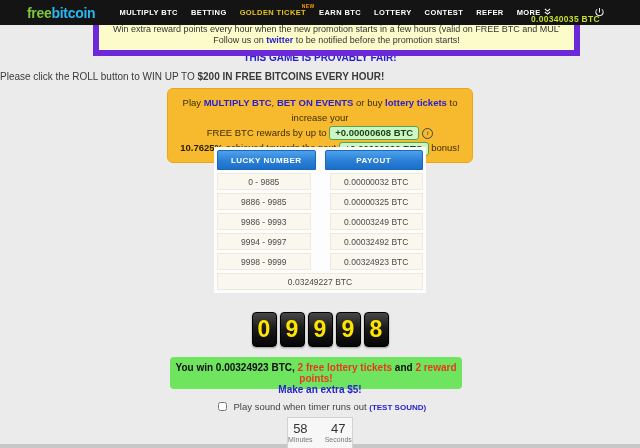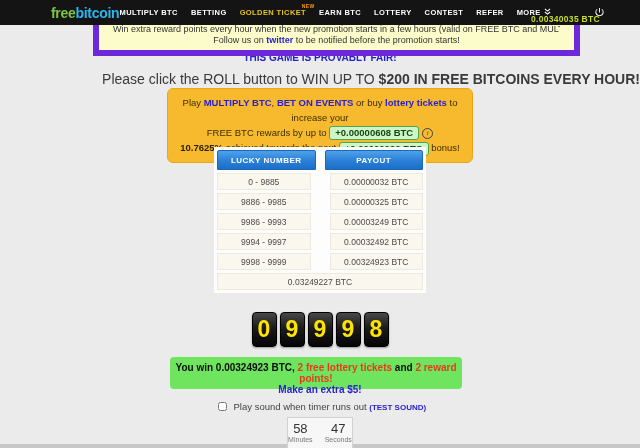--- a/index.html
+++ b/index.html
@@ -1,40 +1,40 @@
 <!DOCTYPE html>
 <html><head>
 <meta charset="utf-8">
 <style>
   html,body{margin:0;padding:0;}
   body{font-family:"Liberation Sans","DejaVu Sans",sans-serif;background:#ebebeb;}
   .screen{position:relative;width:640px;height:448px;overflow:hidden;background:#ebebeb;}
 
   
-  .nav{position:absolute;top:0;left:0;right:0;height:25px;background:#141414;z-index:10;display:flex;align-items:center;padding-left:24px;}
+  .nav{position:absolute;top:0;left:0;right:0;height:25px;background:#141414;z-index:10;display:flex;align-items:center;}
   .logo{margin-left:27px;font-size:14px;font-weight:bold;letter-spacing:-0.3px;cursor:pointer;}
   .logo-free{color:#7dc63f;}
   .logo-btc{color:#29b6ef;}
   .nav-menu{position:absolute;left:113px;top:0;bottom:0;display:flex;align-items:stretch;}
   .nav-item{display:flex;align-items:center;padding:0 6.5px;color:#ffffff;font-size:7.5px;font-weight:bold;letter-spacing:.4px;cursor:pointer;position:relative;white-space:nowrap;}
   .nav-item.active{background:#000000;color:#ffe000;padding:0 10px;}
   .nav-item.gold{color:#e6c41d;}
   .new-badge{position:absolute;top:3px;right:-2px;color:#ff9800;font-size:5px;font-weight:bold;}
   .chev{margin-left:3px;display:inline-block;}
   .balance{position:absolute;left:531px;top:0;height:37px;display:flex;align-items:center;color:#c6dd2d;font-size:8.5px;font-weight:bold;letter-spacing:.3px;cursor:pointer;}
   .power{position:absolute;left:594px;top:0;height:25px;display:flex;align-items:center;cursor:pointer;}
 
   
   .notice{position:absolute;left:93px;top:16px;width:447px;background:#fbfcca;border:6px solid #6d28d9;text-align:center;font-size:9px;line-height:11px;color:#333;padding:2px 14px 4px;z-index:1;overflow:hidden;}
   .notice-l1{white-space:nowrap;overflow:hidden;}
   .blue-link{color:#2b20cf;font-weight:bold;text-decoration:none;cursor:pointer;}
 
   
   .fair{position:absolute;top:52px;left:0;width:100%;text-align:center;font-size:10px;font-weight:bold;color:#2b20cf;cursor:pointer;}
-  .instruction{position:absolute;top:71px;left:0;width:100%;text-align:right;font-size:14px;color:#3a3a3a;}
+  .instruction{position:absolute;top:71px;left:0;width:100%;text-align:left;font-size:10px;color:#3a3a3a;}
 
   
   .promo-box{position:absolute;left:167px;top:88px;width:284px;background:#f7b92e;border:1px solid #eda713;border-radius:6px;padding:6px 10px;text-align:center;font-size:9.5px;line-height:15px;color:#3d2f00;}
   .promo-box b{color:#2b1f00;}
   .pill{display:inline-block;background:#cdf5c5;border:1px solid #52a54e;border-radius:3px;padding:0 5px;font-weight:bold;color:#18451a;font-size:9.5px;line-height:12px;vertical-align:middle;}
   .info-i{display:inline-block;width:9px;height:9px;border:1px solid #444;border-radius:50%;color:#444;font-size:7px;line-height:9px;text-align:center;font-style:italic;font-family:"Liberation Serif",serif;margin-left:3px;vertical-align:middle;cursor:pointer;}
 
   
   .payout{position:absolute;left:214px;top:147px;width:206px;background:#fdfdfd;padding:3px;}
   .pt-head{display:flex;gap:9px;}

